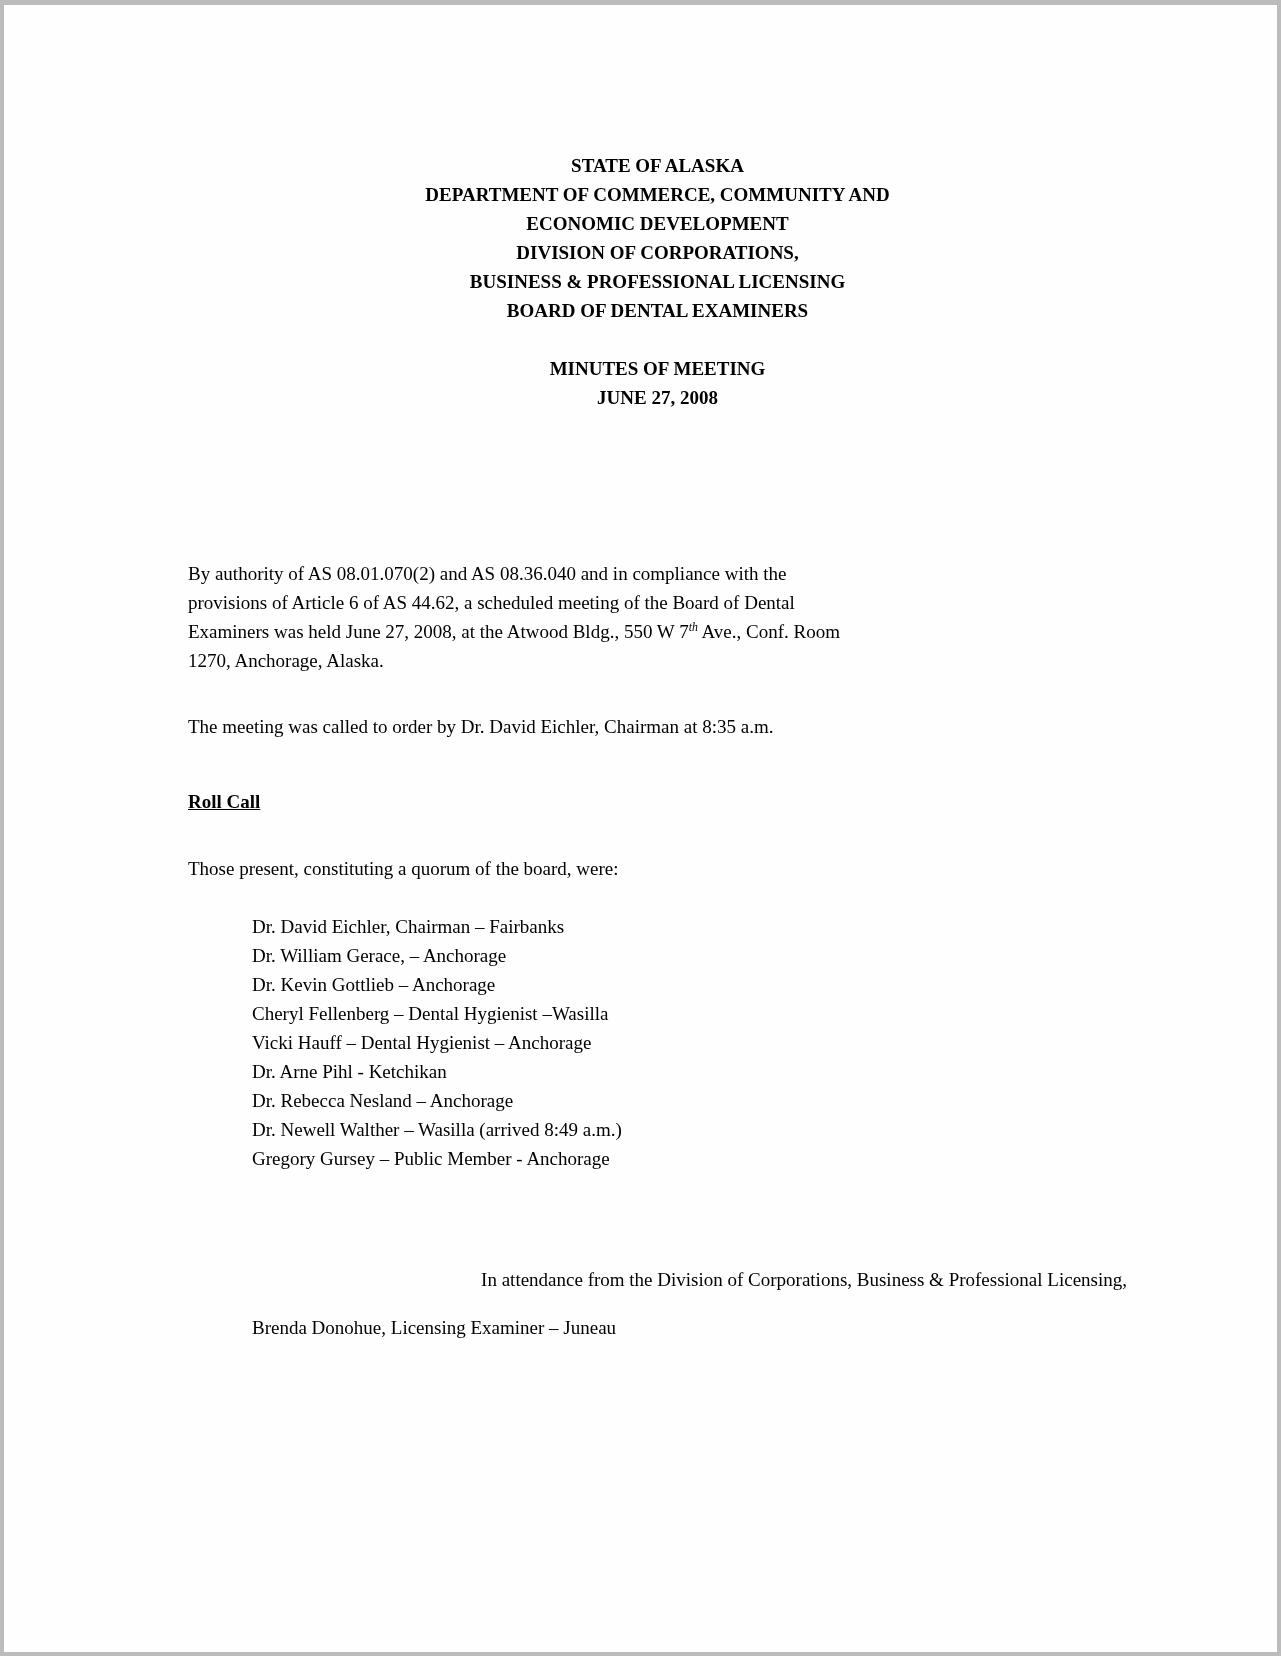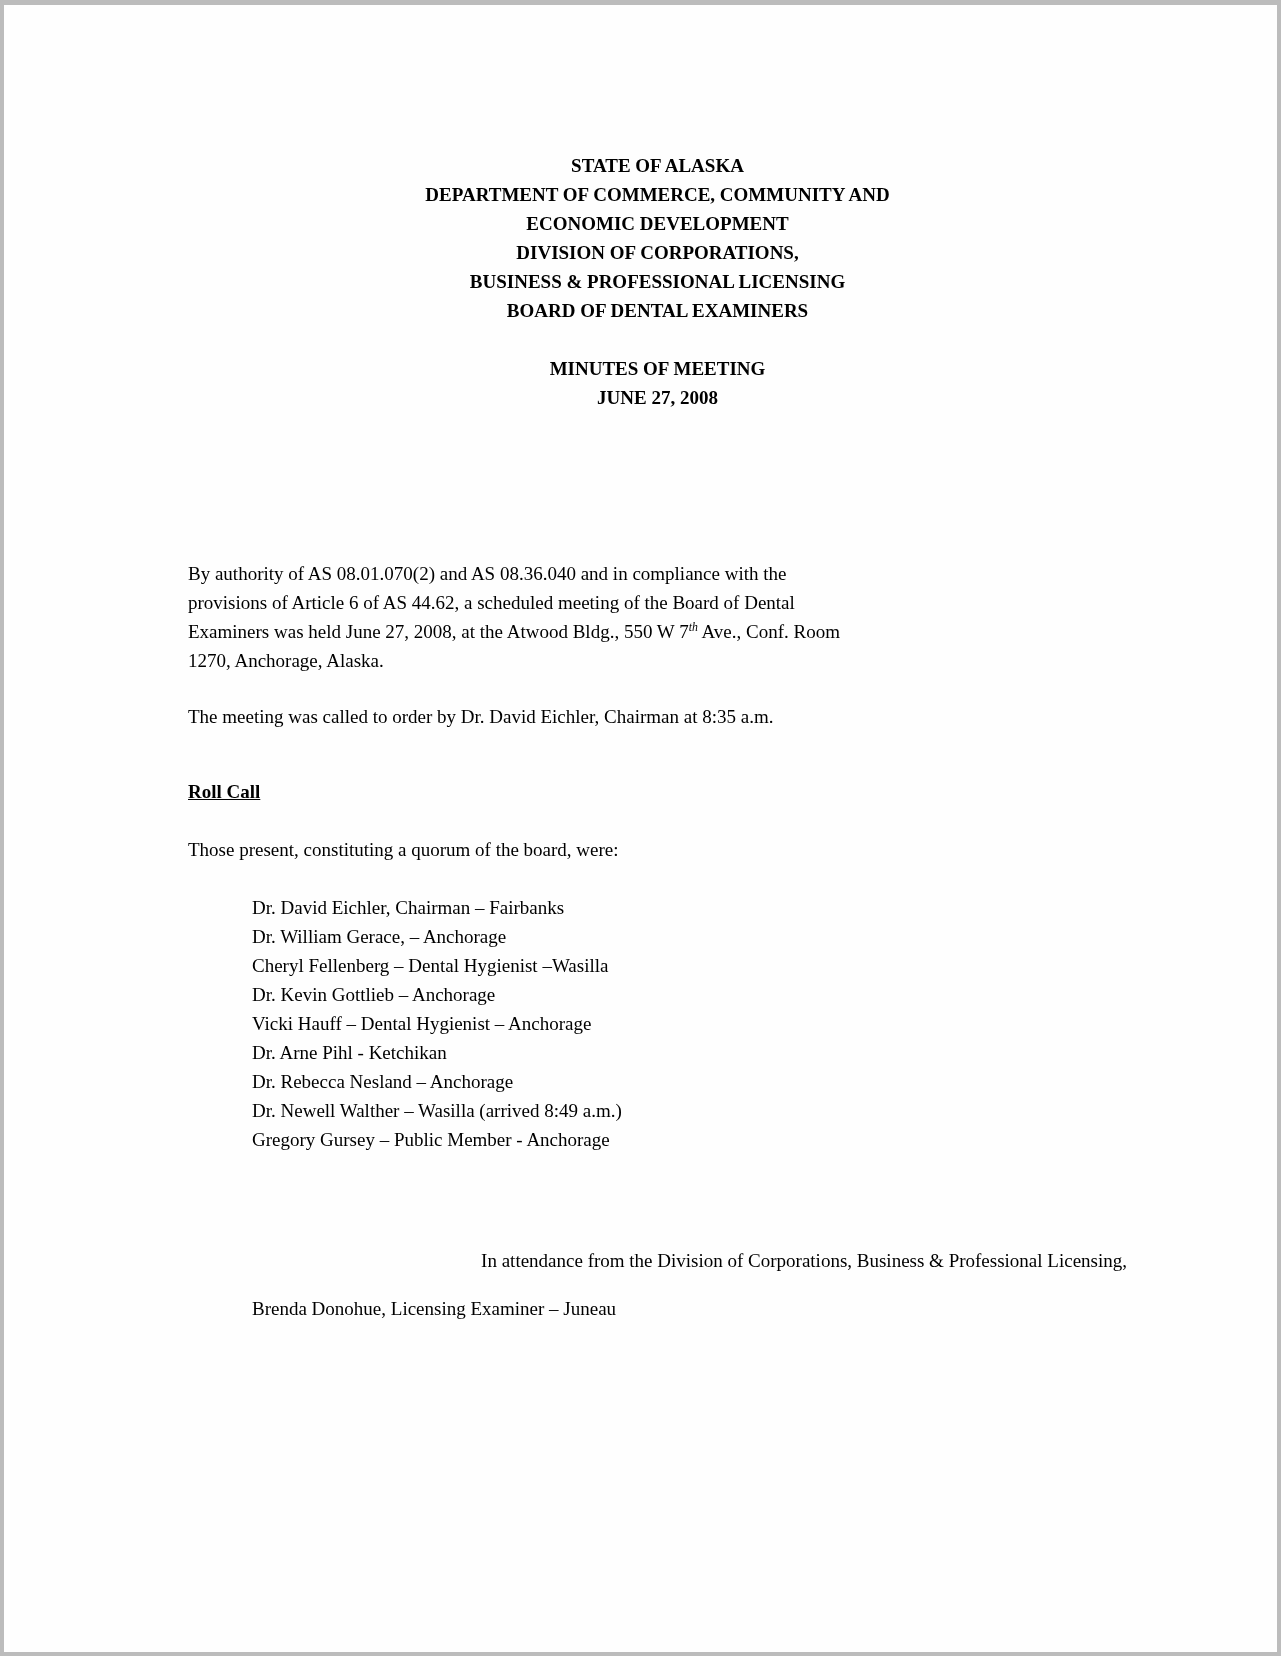--- a/index.html
+++ b/index.html
@@ -22,26 +22,26 @@
   }
   .content {
     padding: 146px 150px 0 184px;
   }
   .line { white-space: nowrap; }
 
   .letterhead { text-align: center; font-weight: bold; }
   .title-block { margin-top: 29px; text-align: center; font-weight: bold; }
 
   .para-authority { margin-top: 147px; }
-  .called-to-order { margin-top: 27px; }
+  .called-to-order { margin-top: 37px; }
 
   .rollcall-heading { margin-top: 46px; text-align: left; font-weight: bold; }
   .rollcall-heading .underline { text-decoration: underline; }
 
-  .present-intro { margin-top: 29px; }
+  .present-intro { margin-top: 38px; }
   .members { margin-top: 29px; margin-left: 64px; }
   .attendance { margin-top: 92px; text-align: right; }
   .staff { margin-top: 19px; margin-left: 64px; }
 
   .sup {
     font-size: 0.62em;
     vertical-align: super;
     line-height: 0;
     font-style: italic;
   }
@@ -77,22 +77,22 @@
 
     <div class="rollcall-heading">
       <span class="underline">Roll Call</span>
     </div>
 
     <div class="present-intro line">Those present, constituting a quorum of the board, were:</div>
 
     <div class="members">
       <div class="line">Dr. David Eichler, Chairman – Fairbanks</div>
       <div class="line">Dr. William Gerace, – Anchorage</div>
+      <div class="line">Dr. Kevin Gottlieb – Anchorage</div>
       <div class="line">Cheryl Fellenberg – Dental Hygienist –Wasilla</div>
-      <div class="line">Dr. Kevin Gottlieb – Anchorage</div>
       <div class="line">Vicki Hauff – Dental Hygienist – Anchorage</div>
       <div class="line">Dr. Arne Pihl - Ketchikan</div>
       <div class="line">Dr. Rebecca Nesland – Anchorage</div>
       <div class="line">Dr. Newell Walther – Wasilla (arrived 8:49 a.m.)</div>
       <div class="line">Gregory Gursey – Public Member - Anchorage</div>
     </div>
 
     <div class="attendance">
       <div class="line">In attendance from the Division of Corporations, Business &amp; Professional Licensing,</div>
     </div>

